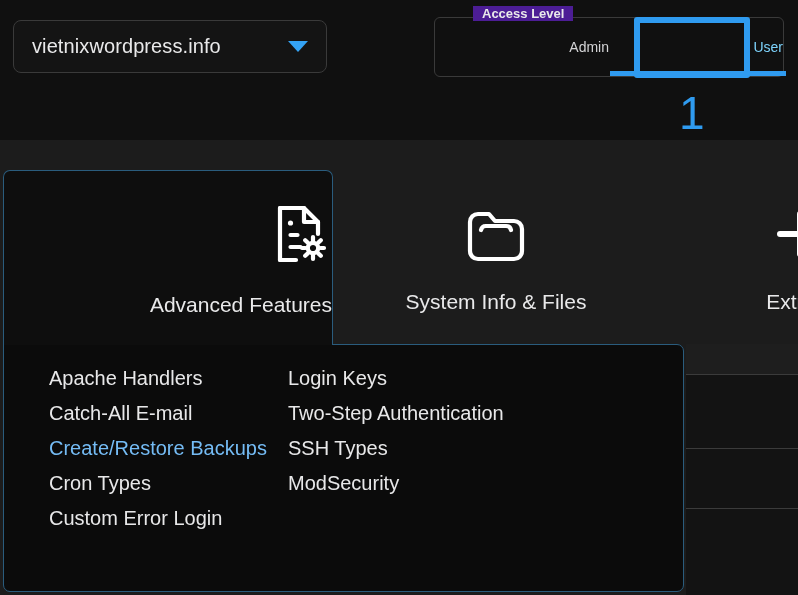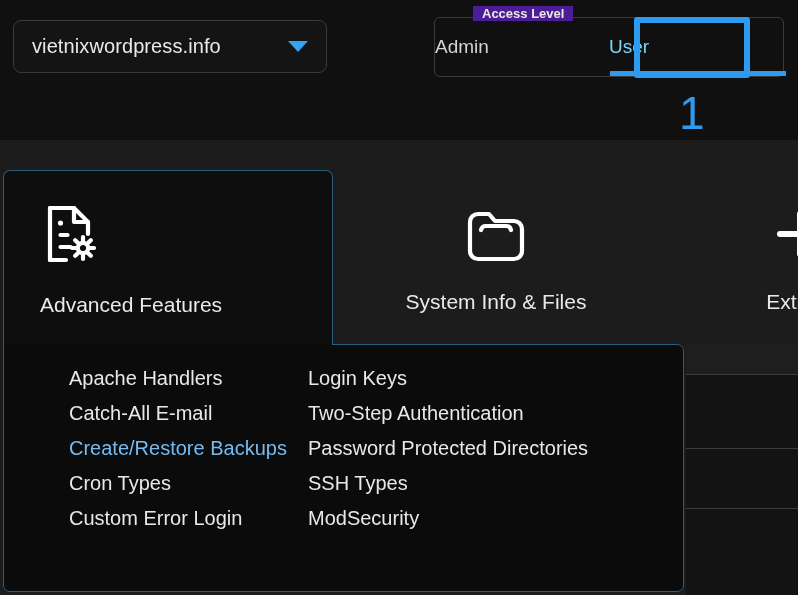--- a/index.html
+++ b/index.html
@@ -81,23 +81,23 @@
   .access-tabs {
     position: absolute;
     left: 0; top: 0;
     width: 100%; height: 100%;
     display: flex;
   }
   .access-tab {
     flex: 1;
     display: flex;
     align-items: center;
-    justify-content: flex-start;
+    justify-content: flex-end;
     color: #d4d4d6;
-    font-size: 19px;
+    font-size: 14px;
     cursor: pointer;
     position: relative;
   }
   .access-tab.active { color: #7dd3fc; }
 
   
   .tab-underline {
     position: absolute;
     left: 610px; top: 71px;
     width: 176px; height: 5px;
@@ -130,25 +130,24 @@
   .feature-card {
     position: absolute;
     left: 3px; top: 170px;
     width: 330px; height: 175px;
     background: #0e0e0e;
     border: 1px solid #2a5c7d;
     border-bottom: none;
     border-radius: 7px 7px 0 0;
     display: flex;
     flex-direction: column;
-    align-items: flex-start;
+    align-items: flex-end;
     justify-content: center;
     cursor: pointer;
     z-index: 4;
-    padding-left: 36px;
   }
   .feature-card .ficon { margin-top: 4px; }
   .feature-card .flabel {
     margin-top: 20px;
     color: #e9e9ea;
     font-size: 21px;
     white-space: nowrap;
   }
 
   
@@ -176,21 +175,20 @@
     width: 681px; height: 248px;
     background: #0b0b0b;
     border: 1px solid #2a5c7d;
     border-radius: 0 7px 7px 7px;
     z-index: 3;
     padding: 16px 0 0 0;
   }
   .menu-cols {
     display: flex;
     height: 100%;
-    margin-left: 20px;
   }
   .menu-col { }
   #menu-col-left  { width: 270px; padding-left: 45px; }
   #menu-col-right { width: 360px; padding-left: 14px; }
 
   .menu-item {
     color: #e8e8e9;
     font-size: 20px;
     line-height: 35px;
     white-space: nowrap;
@@ -309,21 +307,20 @@
         <div class="menu-item">Apache Handlers</div>
         <div class="menu-item">Catch-All E-mail</div>
         <div class="menu-item highlight">Create/Restore Backups</div>
         <div class="menu-item">Cron Types</div>
         <div class="menu-item">Custom Error Login</div>
       </div>
 
       <div class="menu-col" id="menu-col-right">
         <div class="menu-item">Login Keys</div>
         <div class="menu-item">Two-Step Authentication</div>
-        <div class="menu-item">Password Protected Directories</div>
         <div class="menu-item">SSH Types</div>
         <div class="menu-item">ModSecurity</div>
       </div>
 
     </div>
   </div>
 
   <div class="anno-box" id="anno-box-2"></div>
   <div class="anno-num" id="anno-num-2">2</div>
 

